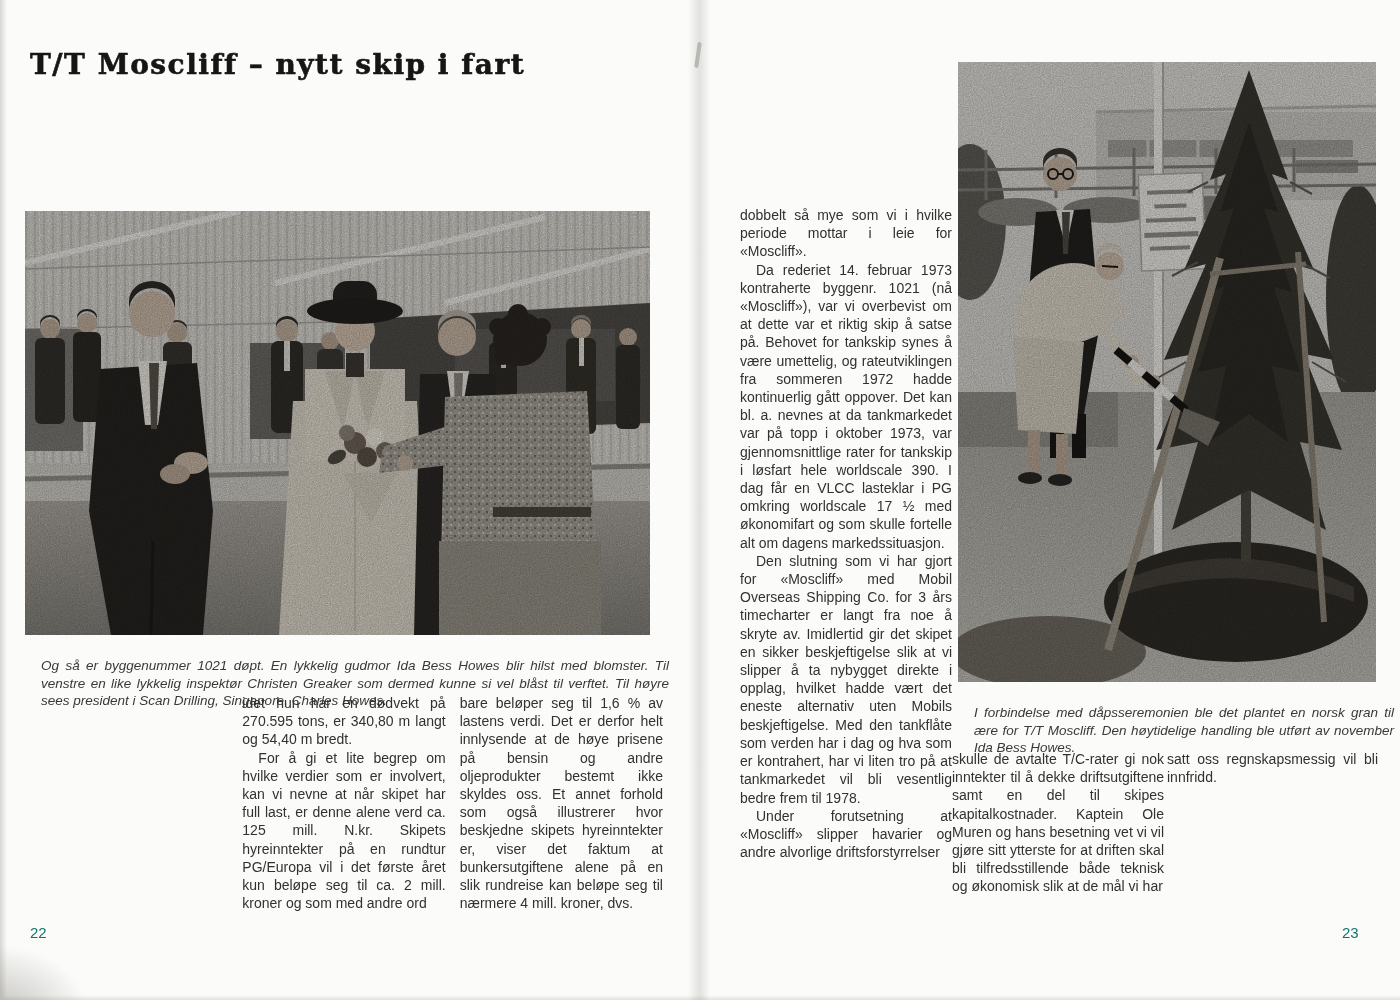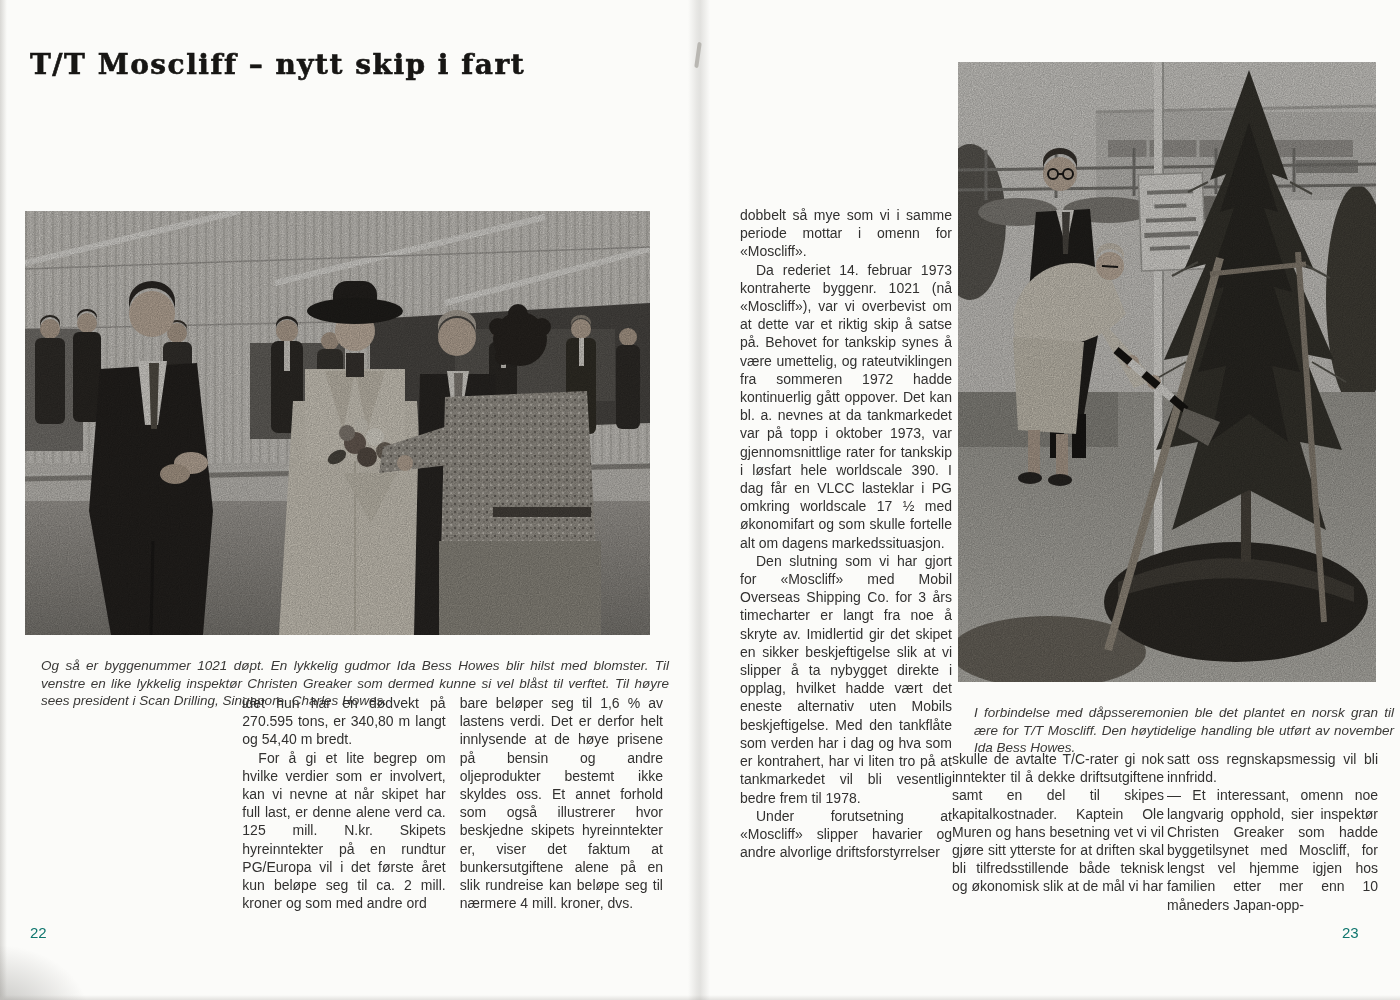--- a/index.html
+++ b/index.html
@@ -236,21 +236,21 @@
 
   <div class="pagenum pagenum-left">22</div>
 </div>
 
 <div class="gutter"></div>
 <div class="gutter-nick"></div>
 
 <div class="page page-right">
 
   <div class="col-abs rcol1">
-    <p class="body">dobbelt så mye som vi i samme periode mottar i omenn for «Moscliff».</p>
+    <p class="body">dobbelt så mye som vi i hvilke periode mottar i leie for «Moscliff».</p>
     <p class="body indent">Da rederiet 14. februar 1973 kontraherte byggenr. 1021 (nå «Moscliff»), var vi overbevist om at dette var et riktig skip å satse på. Behovet for tankskip synes å være umettelig, og rateutviklingen fra sommeren 1972 hadde kontinuerlig gått oppover. Det kan bl. a. nevnes at da tankmarkedet var på topp i oktober 1973, var gjennomsnittlige rater for tankskip i løsfart hele worldscale 390. I dag får en VLCC lasteklar i PG omkring worldscale 17 ½ med økonomifart og som skulle fortelle alt om dagens markedssituasjon.</p>
     <p class="body indent">Den slutning som vi har gjort for «Moscliff» med Mobil Overseas Shipping Co. for 3 års timecharter er langt fra noe å skryte av. Imidlertid gir det skipet en sikker beskjeftigelse slik at vi slipper å ta nybygget direkte i opplag, hvilket hadde vært det eneste alternativ uten Mobils beskjeftigelse. Med den tankflåte som verden har i dag og hva som er kontrahert, har vi liten tro på at tankmarkedet vil bli vesentlig bedre frem til 1978.</p>
     <p class="body indent">Under forutsetning at «Moscliff» slipper havarier og andre alvorlige driftsforstyrrelser</p>
   </div>
 
   <figure class="photo photo-right" style="margin:0">
     <svg viewBox="0 0 418 620" preserveAspectRatio="none">
       <defs>
         <linearGradient id="skyG" x1="0" y1="0" x2="0" y2="1">
           <stop offset="0" stop-color="#dbd9d4"></stop>
@@ -379,17 +379,16 @@
   </figure>
 
   <p class="caption caption-right">I forbindelse med dåpsseremonien ble det plantet en norsk gran til ære for T/T Moscliff. Den høytidelige handling ble utført av november Ida Bess Howes.</p>
 
   <div class="col-abs rcol2">
     <p class="body">skulle de avtalte T/C-rater gi nok inntekter til å dekke driftsutgiftene samt en del til skipes kapitalkostnader. Kaptein Ole Muren og hans besetning vet vi vil gjøre sitt ytterste for at driften skal bli tilfredsstillende både teknisk og økonomisk slik at de mål vi har</p>
   </div>
 
   <div class="col-abs rcol3">
     <p class="body">satt oss regnskapsmessig vil bli innfridd.</p>
-    <p class="body">— Et interessant, omenn noe langvarig opphold, sier inspektør Christen Greaker som hadde byggetilsynet med Moscliff, for lengst vel hjemme igjen hos familien etter mer enn 10 måneders Japan-opp-</p>
   </div>
 
   <div class="pagenum pagenum-right">23</div>
 </div>
 
 </body></html>

